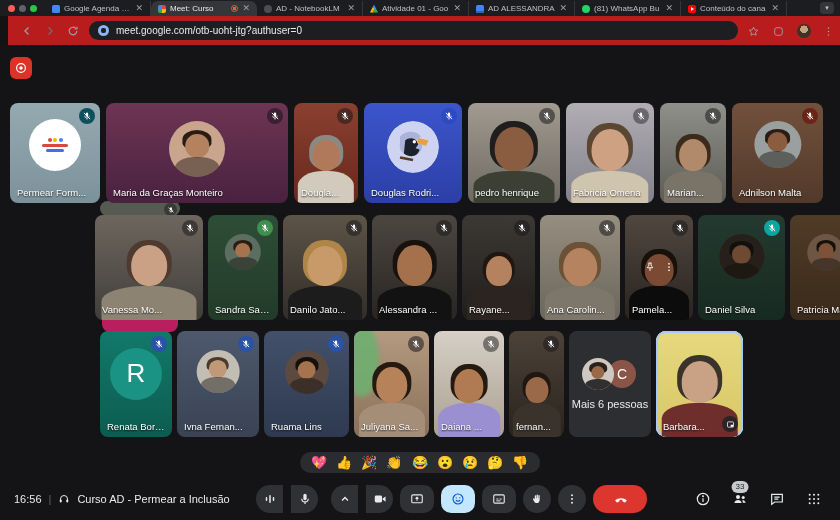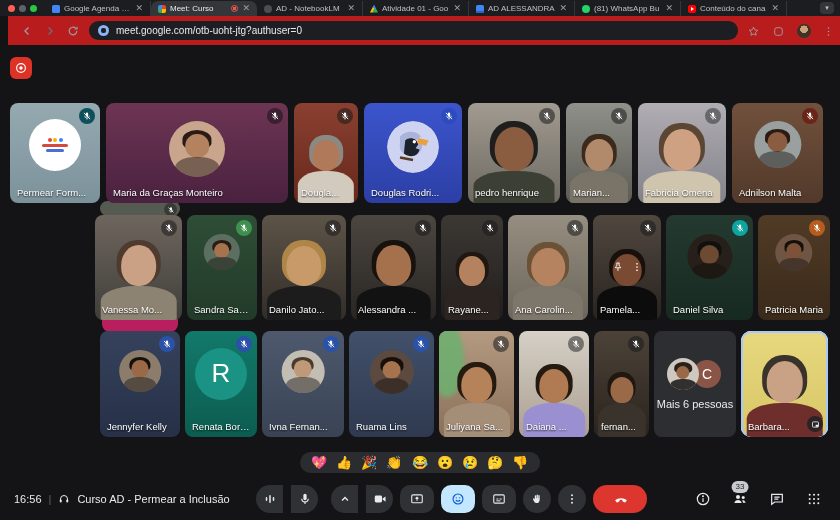--- a/index.html
+++ b/index.html
@@ -316,64 +316,64 @@
           <span class="p-body" style="background:#3c4034"></span>
           <span class="mic-badge" style="background:rgba(25,26,28,0.55)">
             <svg viewBox="0 0 24 24" fill="none" stroke="currentColor" stroke-width="1.8">
               <rect x="9.2" y="3.5" width="5.6" height="10" rx="2.8" fill="currentColor" stroke="none"></rect>
               <path d="M6.5 11.5a5.5 5.5 0 0 0 11 0M12 17v3.5"></path>
               <path d="M4.5 4.5l15 15" stroke-width="2.2"></path>
             </svg>
           </span>
           <span class="tile-label">pedro henrique</span>
         </div>
-        <div class="tile" style="width: 66px; background: linear-gradient(rgb(144, 144, 138), rgb(92, 92, 85));">
-          <span class="p-hair" style="width:34.65px;height:34.65px;background:#3c2a1c"></span>
-          <span class="p-head" style="width:27.72px;height:31.877999999999997px;background:#b08a6a"></span>
-          <span class="p-body" style="background:#7a7468"></span>
-          <span class="mic-badge" style="background:rgba(25,26,28,0.55)">
-            <svg viewBox="0 0 24 24" fill="none" stroke="currentColor" stroke-width="1.8">
-              <rect x="9.2" y="3.5" width="5.6" height="10" rx="2.8" fill="currentColor" stroke="none"></rect>
-              <path d="M6.5 11.5a5.5 5.5 0 0 0 11 0M12 17v3.5"></path>
-              <path d="M4.5 4.5l15 15" stroke-width="2.2"></path>
-            </svg>
-          </span>
-          <span class="tile-label">Marian...</span>
-        </div>
         <div class="tile" style="width: 88px; background: linear-gradient(rgb(176, 174, 179), rgb(131, 129, 138));">
           <span class="p-hair" style="width:46.2px;height:46.2px;background:#5a4632"></span>
           <span class="p-head" style="width:36.96px;height:42.504px;background:#cfa183"></span>
           <span class="p-body" style="background:#cfc4ae"></span>
           <span class="mic-badge" style="background:rgba(25,26,28,0.45)">
             <svg viewBox="0 0 24 24" fill="none" stroke="currentColor" stroke-width="1.8">
               <rect x="9.2" y="3.5" width="5.6" height="10" rx="2.8" fill="currentColor" stroke="none"></rect>
               <path d="M6.5 11.5a5.5 5.5 0 0 0 11 0M12 17v3.5"></path>
               <path d="M4.5 4.5l15 15" stroke-width="2.2"></path>
             </svg>
           </span>
           <span class="tile-label">Fabricia Omena</span>
         </div>
+        <div class="tile" style="width: 66px; background: linear-gradient(rgb(144, 144, 138), rgb(92, 92, 85));">
+          <span class="p-hair" style="width:34.65px;height:34.65px;background:#3c2a1c"></span>
+          <span class="p-head" style="width:27.72px;height:31.877999999999997px;background:#b08a6a"></span>
+          <span class="p-body" style="background:#7a7468"></span>
+          <span class="mic-badge" style="background:rgba(25,26,28,0.55)">
+            <svg viewBox="0 0 24 24" fill="none" stroke="currentColor" stroke-width="1.8">
+              <rect x="9.2" y="3.5" width="5.6" height="10" rx="2.8" fill="currentColor" stroke="none"></rect>
+              <path d="M6.5 11.5a5.5 5.5 0 0 0 11 0M12 17v3.5"></path>
+              <path d="M4.5 4.5l15 15" stroke-width="2.2"></path>
+            </svg>
+          </span>
+          <span class="tile-label">Marian...</span>
+        </div>
         <div class="tile" style="width: 91px; background: linear-gradient(rgb(113, 81, 61), rgb(82, 57, 42));">
           <span class="avatar" style="width:47.32px;height:47.32px;background:#9aa0a0">
             <span class="mhair" style="background:#2a1c14"></span>
             <span class="mh" style="background:#8a5c40"></span>
             <span class="mb"></span>
           </span>
           <span class="mic-badge" style="background:#6b2417">
             <svg viewBox="0 0 24 24" fill="none" stroke="currentColor" stroke-width="1.8">
               <rect x="9.2" y="3.5" width="5.6" height="10" rx="2.8" fill="currentColor" stroke="none"></rect>
               <path d="M6.5 11.5a5.5 5.5 0 0 0 11 0M12 17v3.5"></path>
               <path d="M4.5 4.5l15 15" stroke-width="2.2"></path>
             </svg>
           </span>
           <span class="tile-label">Adnilson Malta</span>
         </div>
       </div>
     <div class="row row2" id="row2">
-        <div class="tile" style="width: 87px; background: linear-gradient(rgb(110, 102, 94), rgb(64, 62, 58));">
+        <div class="tile" style="width: 108px; background: linear-gradient(rgb(110, 102, 94), rgb(64, 62, 58));">
           <span class="p-hair" style="width:44.62499999999999px;height:44.62499999999999px;background:#4e3a2e"></span>
           <span class="p-head" style="width:35.699999999999996px;height:41.05499999999999px;background:#caa184"></span>
           <span class="p-body" style="background:#8d8372"></span>
           <span class="mic-badge" style="background:rgba(25,26,28,0.55)">
             <svg viewBox="0 0 24 24" fill="none" stroke="currentColor" stroke-width="1.8">
               <rect x="9.2" y="3.5" width="5.6" height="10" rx="2.8" fill="currentColor" stroke="none"></rect>
               <path d="M6.5 11.5a5.5 5.5 0 0 0 11 0M12 17v3.5"></path>
               <path d="M4.5 4.5l15 15" stroke-width="2.2"></path>
             </svg>
           </span>
@@ -413,21 +413,21 @@
           <span class="p-body" style="background:#121212"></span>
           <span class="mic-badge" style="background:rgba(25,26,28,0.55)">
             <svg viewBox="0 0 24 24" fill="none" stroke="currentColor" stroke-width="1.8">
               <rect x="9.2" y="3.5" width="5.6" height="10" rx="2.8" fill="currentColor" stroke="none"></rect>
               <path d="M6.5 11.5a5.5 5.5 0 0 0 11 0M12 17v3.5"></path>
               <path d="M4.5 4.5l15 15" stroke-width="2.2"></path>
             </svg>
           </span>
           <span class="tile-label">Alessandra ...</span>
         </div>
-        <div class="tile" style="width: 62px; background: linear-gradient(rgb(60, 56, 52), rgb(32, 30, 28)); border-radius: 8px;">
+        <div class="tile" style="width: 73px; background: linear-gradient(rgb(60, 56, 52), rgb(32, 30, 28)); border-radius: 8px;">
           <span class="p-hair" style="width:32.55px;height:32.55px;background:#201710"></span>
           <span class="p-head" style="width:26.04px;height:29.945999999999998px;background:#b5825f"></span>
           <span class="p-body" style="background:#2c2420"></span>
           <span class="mic-badge" style="background:rgba(25,26,28,0.55)">
             <svg viewBox="0 0 24 24" fill="none" stroke="currentColor" stroke-width="1.8">
               <rect x="9.2" y="3.5" width="5.6" height="10" rx="2.8" fill="currentColor" stroke="none"></rect>
               <path d="M6.5 11.5a5.5 5.5 0 0 0 11 0M12 17v3.5"></path>
               <path d="M4.5 4.5l15 15" stroke-width="2.2"></path>
             </svg>
           </span>
@@ -494,35 +494,20 @@
             <svg viewBox="0 0 24 24" fill="none" stroke="currentColor" stroke-width="1.8">
               <rect x="9.2" y="3.5" width="5.6" height="10" rx="2.8" fill="currentColor" stroke="none"></rect>
               <path d="M6.5 11.5a5.5 5.5 0 0 0 11 0M12 17v3.5"></path>
               <path d="M4.5 4.5l15 15" stroke-width="2.2"></path>
             </svg>
           </span>
           <span class="tile-label">Patricia Maria</span>
         </div>
       </div>
     <div class="row row3" id="row3">
-        <div class="tile" style="width: 80px; background: linear-gradient(rgb(54, 66, 92), rgb(38, 48, 71));">
-          <span class="avatar" style="width:41.6px;height:41.6px;background:#8c7c6c">
-            <span class="mhair" style="background:#17100a"></span>
-            <span class="mh" style="background:#9a6a48"></span>
-            <span class="mb"></span>
-          </span>
-          <span class="mic-badge" style="background:#2a52a8">
-            <svg viewBox="0 0 24 24" fill="none" stroke="currentColor" stroke-width="1.8">
-              <rect x="9.2" y="3.5" width="5.6" height="10" rx="2.8" fill="currentColor" stroke="none"></rect>
-              <path d="M6.5 11.5a5.5 5.5 0 0 0 11 0M12 17v3.5"></path>
-              <path d="M4.5 4.5l15 15" stroke-width="2.2"></path>
-            </svg>
-          </span>
-          <span class="tile-label">Jennyfer Kelly</span>
-        </div>
         <div class="tile" style="width: 72px; background: linear-gradient(rgb(18, 121, 106), rgb(12, 92, 80));">
           <span class="letter-circle" style="width:52px;height:52px;background:#1b9384">R</span>
           <span class="mic-badge" style="background:#2a52a8">
             <svg viewBox="0 0 24 24" fill="none" stroke="currentColor" stroke-width="1.8">
               <rect x="9.2" y="3.5" width="5.6" height="10" rx="2.8" fill="currentColor" stroke="none"></rect>
               <path d="M6.5 11.5a5.5 5.5 0 0 0 11 0M12 17v3.5"></path>
               <path d="M4.5 4.5l15 15" stroke-width="2.2"></path>
             </svg>
           </span>
           <span class="tile-label">Renata Borg...</span>

